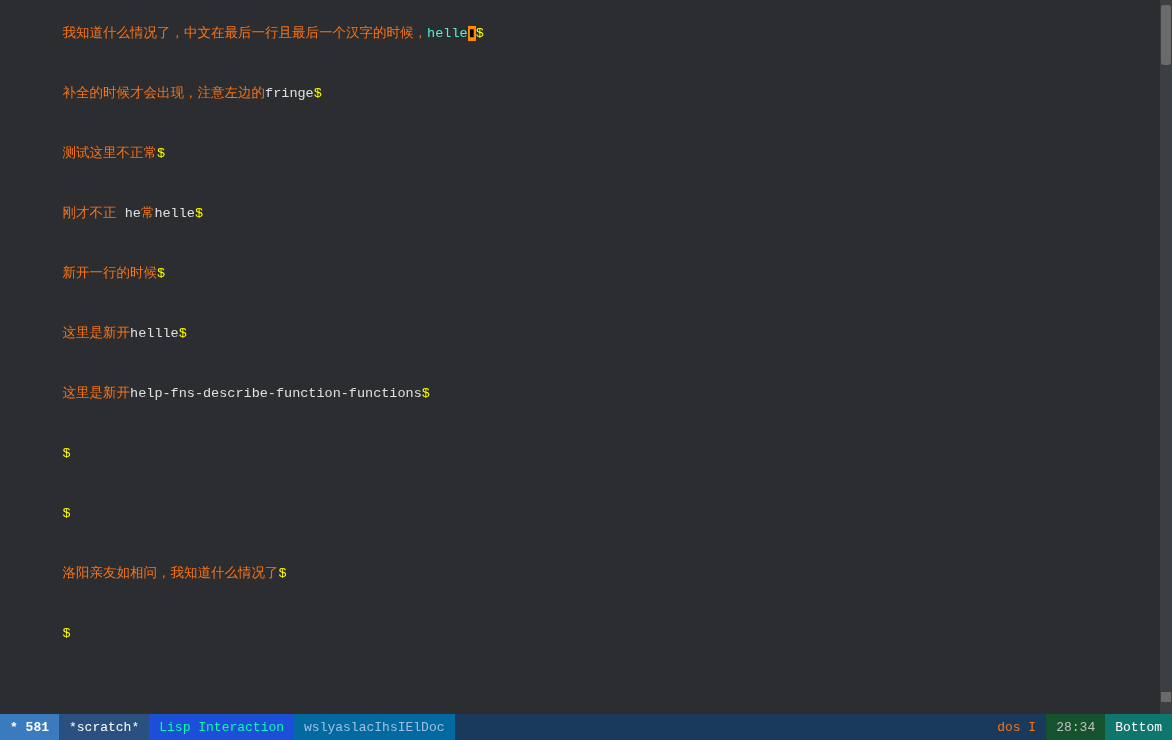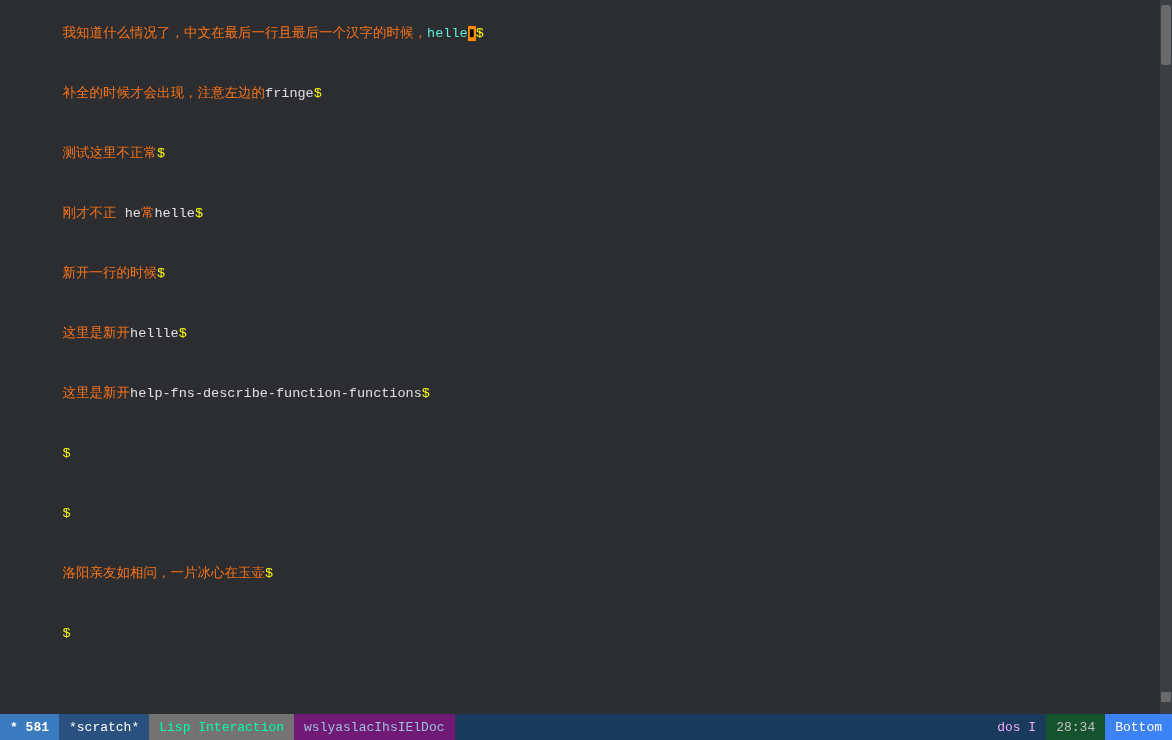--- a/index.html
+++ b/index.html
@@ -103,42 +103,42 @@
       font-weight: bold;
     }
 
     .status-scratch {
       background: #2a5080;
       color: #ffffff;
       font-weight: normal;
     }
 
     .status-lisp {
-      background: #737373;
+      background: #1d4ed8;
       color: #00ffaa;
     }
 
     .status-minor-modes {
-      background: #701a75;
+      background: #0369a1;
       color: #a0c0e0;
     }
 
     .status-dos {
       background: #1a3a5c;
-      color: #f0abfc;
+      color: #f97316;
       margin-left: auto;
     }
 
     .status-time {
       background: #14532d;
       color: #c0c0c0;
     }
 
     .status-bottom {
-      background: #3b82f6;
+      background: #0f766e;
       color: #ffffff;
     }
 
     .fringe-left {
       width: 8px;
       background: #2b2d30;
       flex-shrink: 0;
     }
 
     .fringe-right {
@@ -185,21 +185,21 @@
     <div class="line">
       <span class="dollar-inline">$</span>
     </div>
 
 
     <div class="line">
       <span class="dollar-inline">$</span>
     </div>
 
     <div class="line">
-      <span class="chinese">洛阳亲友如相问，一片冰心在玉壶</span><span class="dollar-inline">$</span>
+      <span class="chinese">洛阳亲友如相问，我知道什么情况了</span><span class="dollar-inline">$</span>
     </div>
 
     <div class="line">
       <span class="dollar-inline">$</span>
     </div>
 
   </div>
   <div class="fringe-right"></div>
   <div id="scrollbar-right">
     <div id="scrollbar-thumb"></div>

